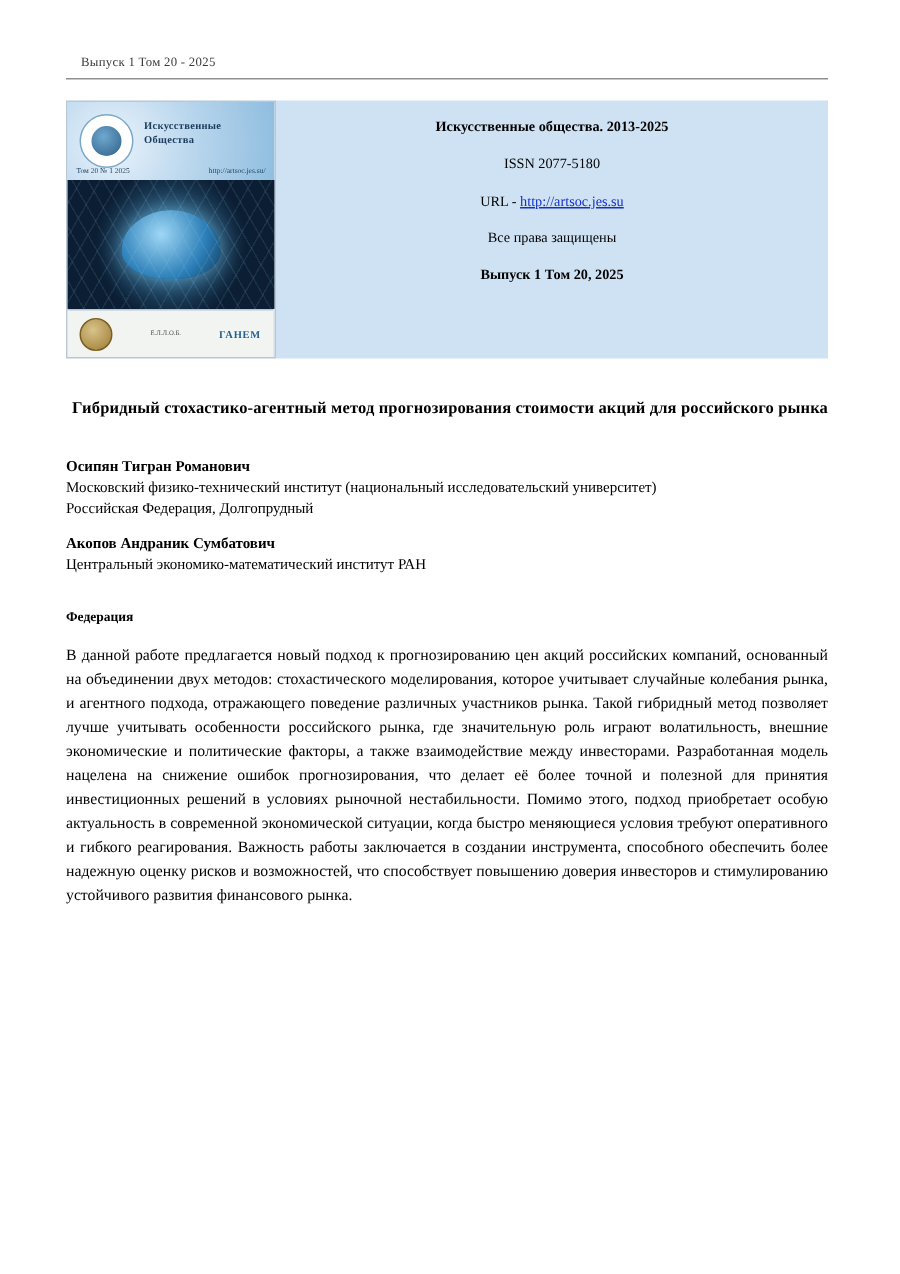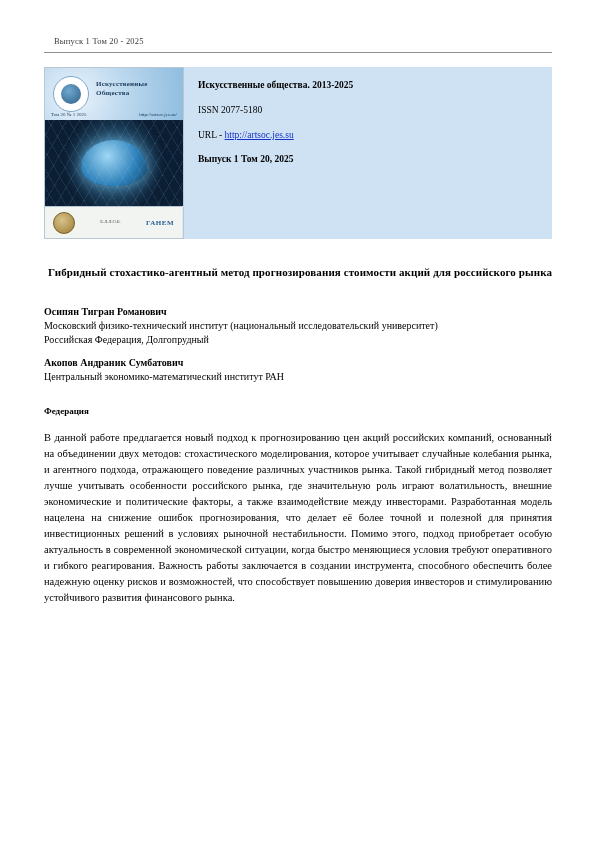--- a/index.html
+++ b/index.html
@@ -160,20 +160,21 @@
   .journal-box {
     flex: 1 1 auto;
     background: #cfe2f3;
     padding: 12px 14px;
     box-sizing: border-box;
     font-size: 9.5px;
     line-height: 1.35;
   }
   .journal-box .line {
     margin: 0 0 12px 0;
+    text-align: center;
   }
   .journal-box .line:last-child {
     margin-bottom: 0;
   }
   .journal-box .bold {
     font-weight: bold;
   }
   .journal-box a {
     color: #1430c8;
     text-decoration: underline;
@@ -241,20 +242,21 @@
         <div class="seal"></div>
         <div class="seal-label">Е.Л.Л.О.Б.</div>
         <div class="ganem">ГАНЕМ</div>
       </div>
     </div>
 
     <div class="journal-box">
       <p class="line bold">Искусственные общества. 2013-2025</p>
       <p class="line">ISSN 2077-5180</p>
       <p class="line"><span>URL - </span><a href="#">http://artsoc.jes.su</a></p>
+      <p class="line">Все права защищены</p>
       <p class="line bold">Выпуск 1 Том 20, 2025</p>
     </div>
 
   </div>
 
   <h1 class="article-title">Гибридный стохастико-агентный метод прогнозирования стоимости акций для российского рынка</h1>
 
   <div class="authors">
     <div class="author-block">
       <p class="author-name">Осипян Тигран Романович</p>

